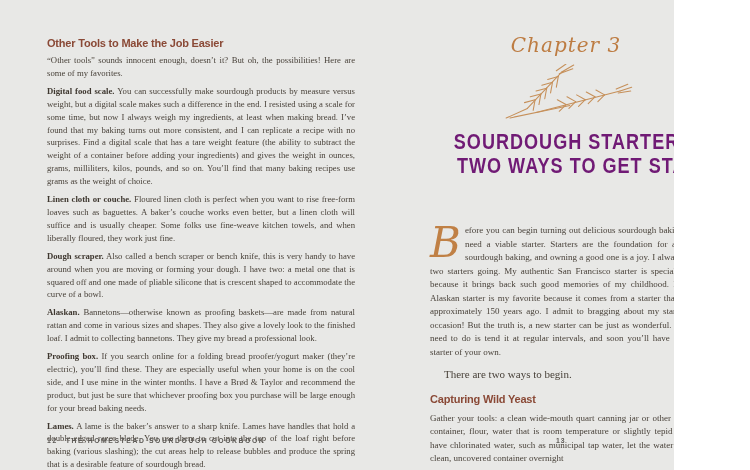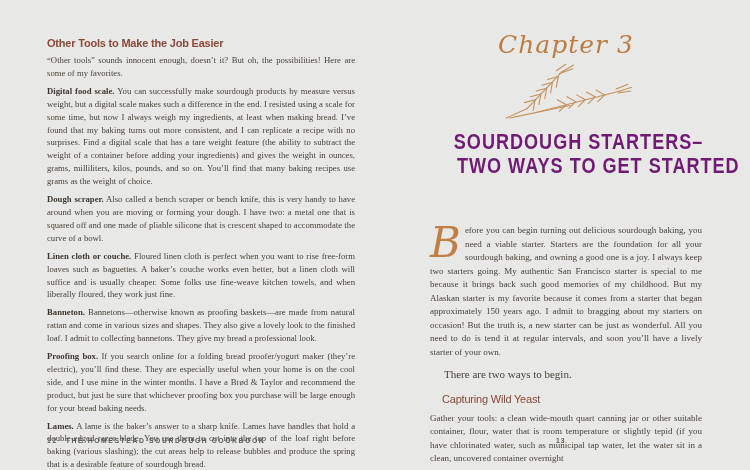--- a/index.html
+++ b/index.html
@@ -1,38 +1,38 @@
 <!DOCTYPE html>
 <html><head>
 <meta charset="utf-8">
 <style>
   html,body{margin:0;padding:0;}
   .stage{
-    position:relative;width:750px;height:470px;overflow:hidden;
+    position:relative;width:674px;height:470px;overflow:hidden;
     background:#e8e8e6;
     font-family:"Liberation Serif",serif;
     color:#49423a;
   }
   
   .page-left{position:absolute;left:47px;top:37px;width:308px;}
   .tool-heading{
     font-family:"Liberation Sans",sans-serif;font-weight:bold;
     font-size:11px;line-height:13px;letter-spacing:-.2px;
     color:#8a4936;margin:0 0 4px 0;
   }
   .body-par{
     font-size:8.7px;line-height:12.9px;text-align:justify;
     margin:0 0 5px 0;
   }
   .body-par b{color:#3e372f;}
   
   .page-right{position:absolute;left:430px;top:30px;width:272px;}
   .chapter-label{
     text-align:center;font-family:"DejaVu Serif",serif;font-style:italic;
-    font-size:25px;line-height:30px;color:#bd7c42;margin:0;
+    font-size:20px;line-height:30px;color:#bd7c42;margin:0;
     letter-spacing:1px;
   }
   .wheat-wrap{text-align:center;margin-top:4px;height:58px;}
   .chapter-title{
     text-align:center;margin-top:8px;
     font-family:"Liberation Sans",sans-serif;font-weight:bold;
     font-size:21.5px;line-height:24px;color:#701a75;
   }
   .chapter-title .tline{
     display:inline-block;transform:scaleX(.84);transform-origin:center;
@@ -41,23 +41,23 @@
   .intro-par{
     margin-top:46px;font-size:9px;line-height:13.5px;text-align:justify;
   }
   .drop-cap{
     float:left;font-family:"DejaVu Serif",serif;font-style:italic;
     font-size:42px;line-height:33px;color:#c08045;
     margin:2px 4px 0 0;
   }
   .second-par{font-size:11px;line-height:13.5px;margin-top:4px;text-indent:14px;}
   .section-heading{
-    font-family:"Liberation Sans",sans-serif;font-weight:normal;
+    font-family:"Liberation Sans",sans-serif;font-weight:bold;
     font-size:11px;line-height:13px;letter-spacing:-.2px;
-    color:#8a4936;margin:10px 0 0 12px;
+    color:#8a4936;margin:10px 0 0 0;
   }
   .sub-heading{
     font-size:9.5px;font-weight:bold;color:#3e372f;margin-top:8px;
   }
   .wild-par{font-size:9px;line-height:13.5px;text-align:justify;margin-top:6px;}
   
   .footer-left,.footer-right{
     position:absolute;top:437px;
     font-family:"Liberation Sans",sans-serif;font-weight:bold;
     font-size:6.8px;letter-spacing:1.6px;color:#5d5a56;
@@ -70,23 +70,23 @@
 </head>
 <body>
 
 <div class="stage">
 
   <div class="page-left">
     <h2 class="tool-heading">Other Tools to Make the Job Easier</h2>
     <p class="body-par">“Other tools” sounds innocent enough, doesn’t it? But oh, the possibilities! Here are some of my favorites.</p>
 
     <p class="body-par"><b>Digital food scale.</b> <span>You can successfully make sourdough products by measure versus weight, but a digital scale makes such a difference in the end. I resisted using a scale for some time, but now I always weigh my ingredients, at least when making bread. I’ve found that my baking turns out more consistent, and I can replicate a recipe with no surprises. Find a digital scale that has a tare weight feature (the ability to subtract the weight of a container before adding your ingredients) and gives the weight in ounces, grams, milliliters, kilos, pounds, and so on. You’ll find that many baking recipes use grams as the weight of choice.</span></p>
+    <p class="body-par"><b>Linen cloth or couche.</b> <span>Floured linen cloth is perfect when you want to rise free-form loaves such as baguettes. A baker’s couche works even better, but a linen cloth will suffice and is usually cheaper. Some folks use fine-weave kitchen towels, and when liberally floured, they work just fine.</span></p>
     <p class="body-par"><b>Dough scraper.</b> <span>Also called a bench scraper or bench knife, this is very handy to have around when you are moving or forming your dough. I have two: a metal one that is squared off and one made of pliable silicone that is crescent shaped to accommodate the curve of a bowl.</span></p>
-    <p class="body-par"><b>Linen cloth or couche.</b> <span>Floured linen cloth is perfect when you want to rise free-form loaves such as baguettes. A baker’s couche works even better, but a linen cloth will suffice and is usually cheaper. Some folks use fine-weave kitchen towels, and when liberally floured, they work just fine.</span></p>
-    <p class="body-par"><b>Banneton.</b> <span>Bannetons—otherwise known as proofing baskets—are made from natural rattan and come in various sizes and shapes. They also give a lovely look to the finished loaf. I admit to collecting bannetons. They give my bread a professional look.</span></p>
+    <p class="body-par"><b>Alaskan.</b> <span>Bannetons—otherwise known as proofing baskets—are made from natural rattan and come in various sizes and shapes. They also give a lovely look to the finished loaf. I admit to collecting bannetons. They give my bread a professional look.</span></p>
     <p class="body-par"><b>Proofing box.</b> <span>If you search online for a folding bread proofer/yogurt maker (they’re electric), you’ll find these. They are especially useful when your home is on the cool side, and I use mine in the winter months. I have a Brød &amp; Taylor and recommend the product, but just be sure that whichever proofing box you purchase will be large enough for your bread baking needs.</span></p>
     <p class="body-par"><b>Lames.</b> <span>A lame is the baker’s answer to a sharp knife. Lames have handles that hold a double-edged razor blade. You use them to cut into the top of the loaf right before baking (various slashing); the cut areas help to release bubbles and produce the spring that is a desirable feature of sourdough bread.</span></p>
   </div>
 
   <div class="page-right">
     <p class="chapter-label">Chapter 3</p>
 
     <div class="wheat-wrap">
       <svg class="wheat-svg" width="140" height="56" viewBox="0 0 140 58" fill="none" stroke="#c6905a" stroke-width="1.1" stroke-linecap="round">
 

